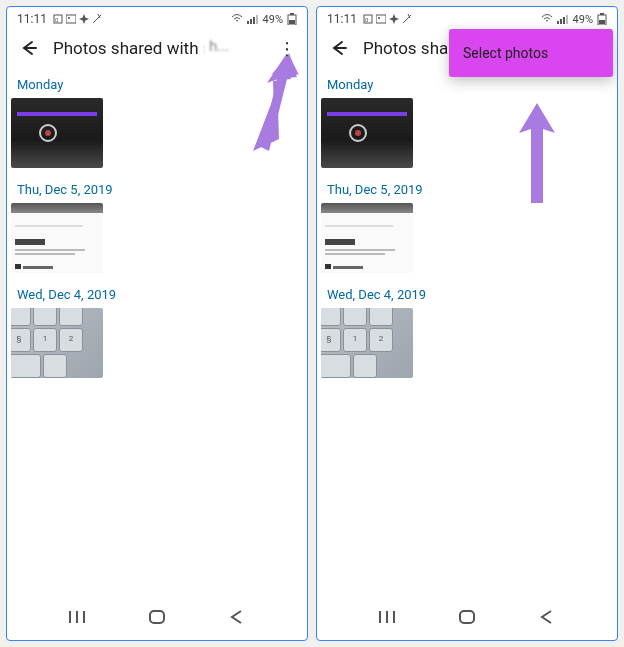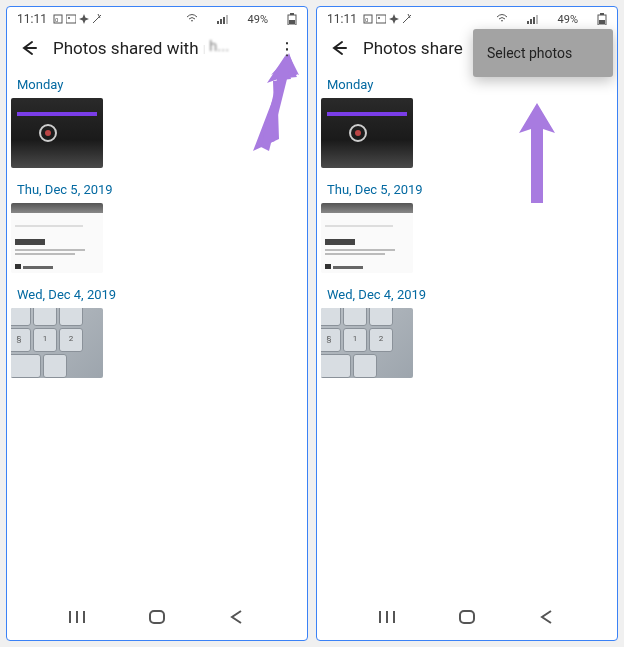--- a/index.html
+++ b/index.html
@@ -26,21 +26,21 @@
   .status-bar {
     display: flex;
     justify-content: space-between;
     align-items: center;
     padding: 4px 10px 2px 10px;
     font-size: 12px;
     color: #444;
     height: 22px;
   }
   .status-left { display: flex; align-items: center; gap: 6px; }
-  .status-right { display: flex; align-items: center; gap: 19px; font-size: 11px; }
+  .status-right { display: flex; align-items: center; gap: 4px; font-size: 11px; }
   .status-icons { display: flex; gap: 3px; align-items: center; }
 
   .app-header {
     display: flex;
     align-items: center;
     padding: 8px 10px 10px 10px;
     gap: 14px;
     position: relative;
   }
   .back-arrow { width: 22px; height: 22px; display:flex; align-items:center; justify-content:center; }
@@ -137,22 +137,22 @@
     padding: 10px 30px 12px 30px;
     height: 44px;
   }
   .nav-icon { color:#555; }
 
   
   .dropdown {
     position:absolute;
     top: 22px;
     right: 4px;
-    width: 140px;
-    background:#a3a3a3;
+    width: 164px;
+    background:#d946ef;
     box-shadow: 0 4px 14px rgba(0,0,0,0.25);
     border-radius:3px;
     z-index: 10;
     padding: 4px 0;
   }
   .dropdown-item {
     padding: 12px 14px;
     font-size: 14px;
     color:#222;
   }

